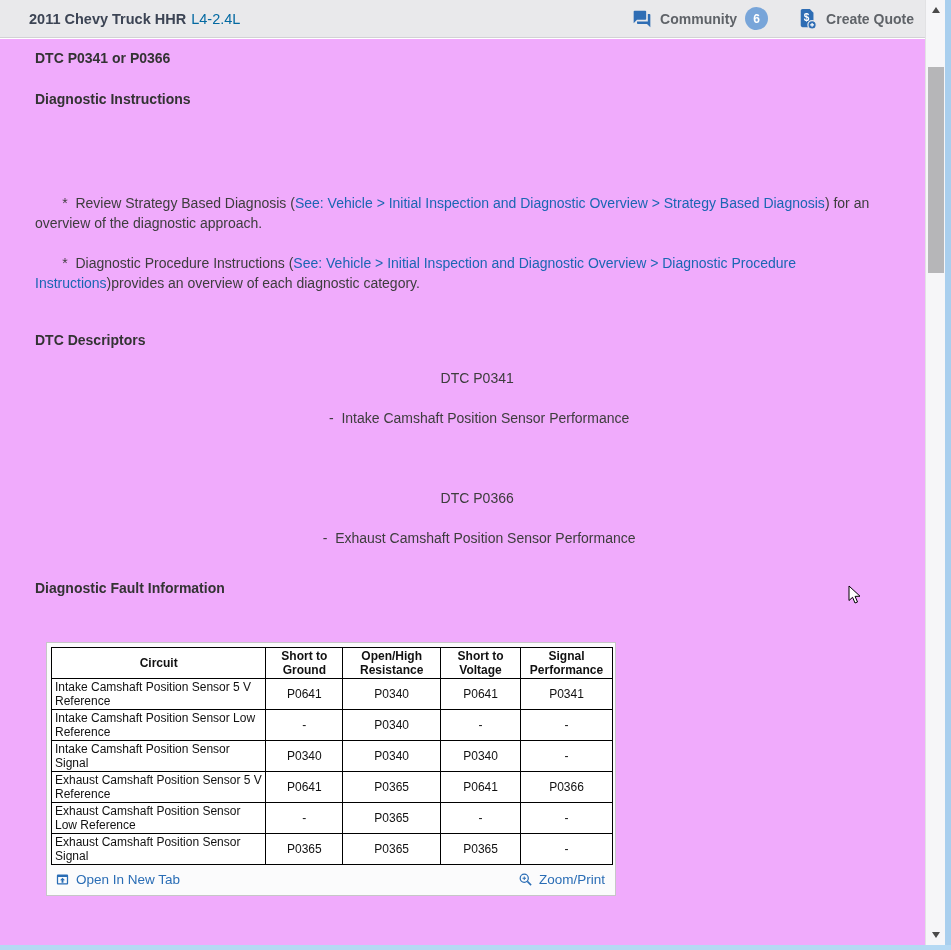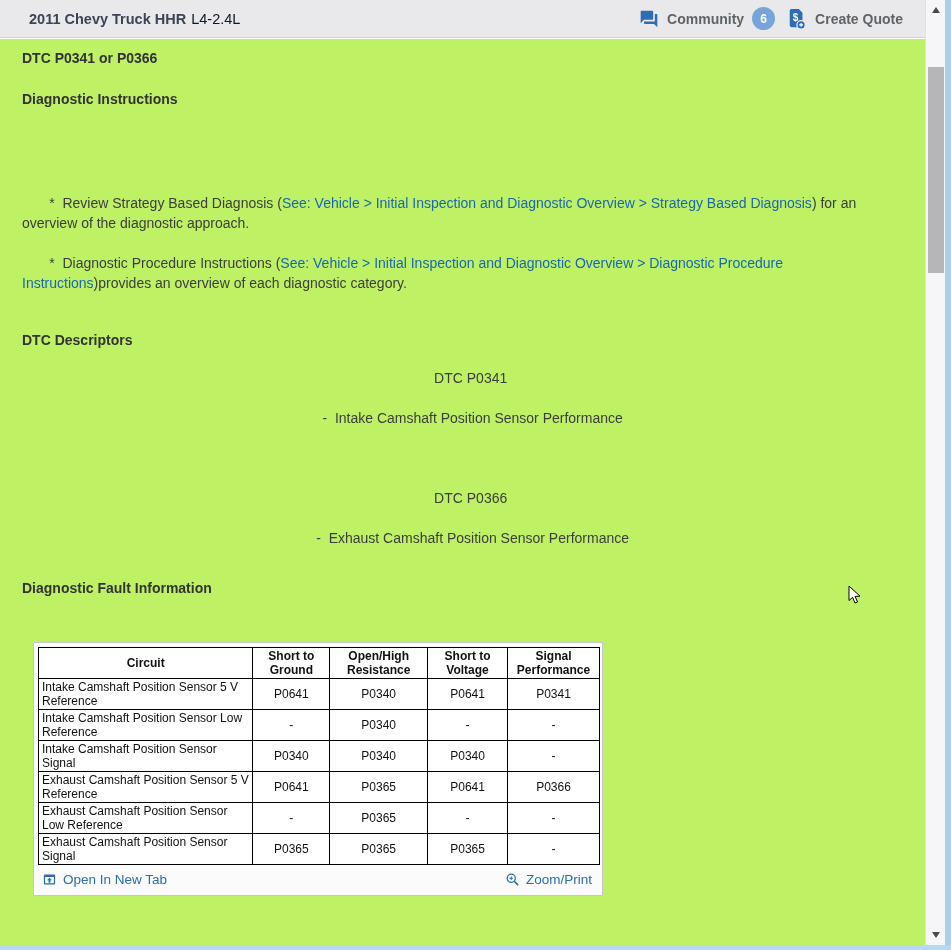--- a/index.html
+++ b/index.html
@@ -9,32 +9,32 @@
     font-family:"Liberation Sans", sans-serif; background:#fff;
   }
 
   
   .topbar {
     position:absolute; left:0; top:0; width:925px; height:38px;
     background:#e9e9eb; border-bottom:1px solid #d2d2d4;
     display:flex; align-items:center;
   }
   .vehicle-title { margin-left:29px; font-size:14.5px; font-weight:bold; color:#3c4454; white-space:nowrap; }
-  .vehicle-engine { font-weight:normal; color:#0f172a; margin-left:5px; }
-  .topbar-right { margin-left:auto; display:flex; align-items:center; gap:12px; margin-right:22px; }
+  .vehicle-engine { font-weight:normal; color:#0369a1; margin-left:5px; }
+  .topbar-right { margin-left:auto; display:flex; align-items:center; gap:30px; margin-right:11px; }
   .tb-btn { display:flex; align-items:center; gap:8px; color:#5f6368; font-weight:bold; font-size:14px; cursor:pointer; }
   .badge {
     width:23px; height:23px; border-radius:50%; background:#78a5d9; color:#fff;
     font-size:12px; font-weight:bold; display:flex; align-items:center; justify-content:center;
   }
 
   
   .content {
     position:absolute; left:0; top:39px; width:925px; height:906px;
-    background:#bef264; padding:12px 29px 0 22px; color:#3d3d3d; font-size:14px;
+    background:#f0abfc; padding:12px 29px 0 35px; color:#3d3d3d; font-size:14px;
     overflow:hidden;
   }
   .h { font-weight:bold; color:#333; font-size:14px; line-height:15px; }
   .gap26 { margin-top:26px; }
   .bullets { margin-top:26px; line-height:20px; white-space:pre-wrap; }
   .bullet-line { }
   a.doclink { color:#1a66b3; text-decoration:none; cursor:pointer; }
   .descriptors { margin-top:20px; }
   .descriptor-entry { line-height:20px; white-space:pre-wrap;text-align:center; }
   .descriptor-entry + .descriptor-entry { margin-top:20px; }

